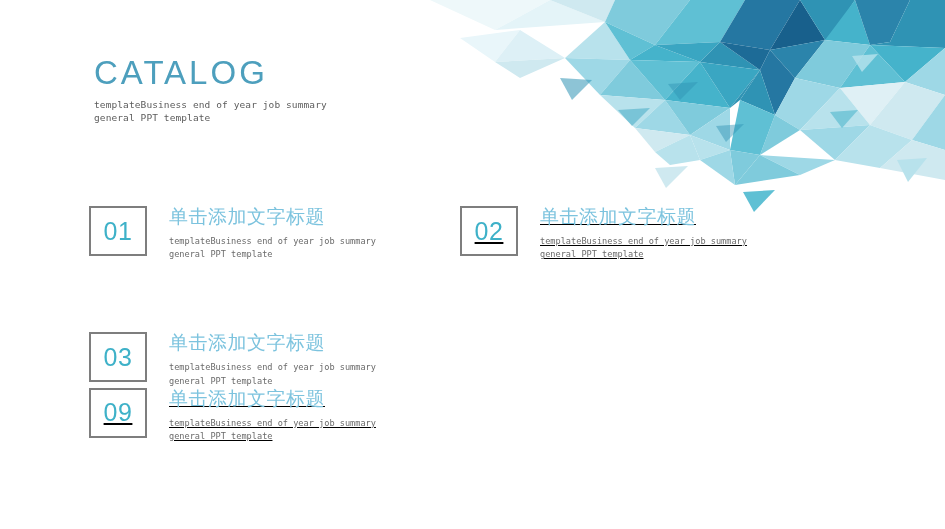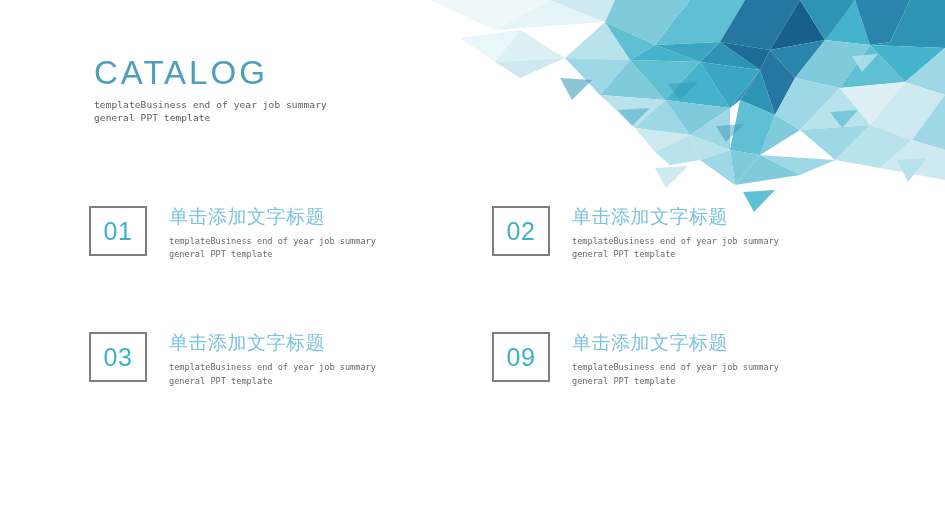--- a/index.html
+++ b/index.html
@@ -63,32 +63,33 @@
   
   .catalog {
     position: absolute;
     left: 89px;
     top: 206px;
     width: 800px;
   }
   .cat-row {
     display: flex;
     margin-bottom: 71px;
-    gap: 32px;
   }
   .cat-row:last-child {
     margin-bottom: 6px;
+    flex-direction: column;
   }
   .cat-item {
     display: flex;
     align-items: flex-start;
     width: 371px;
   }
   .cat-item + .cat-item {
     margin-left: 0;
+    text-decoration: underline;
   }
   .cat-num-box {
     flex: 0 0 auto;
     width: 58px;
     height: 50px;
     border: 2px solid #7e7e7e;
     box-sizing: border-box;
     display: flex;
     align-items: center;
     justify-content: center;

